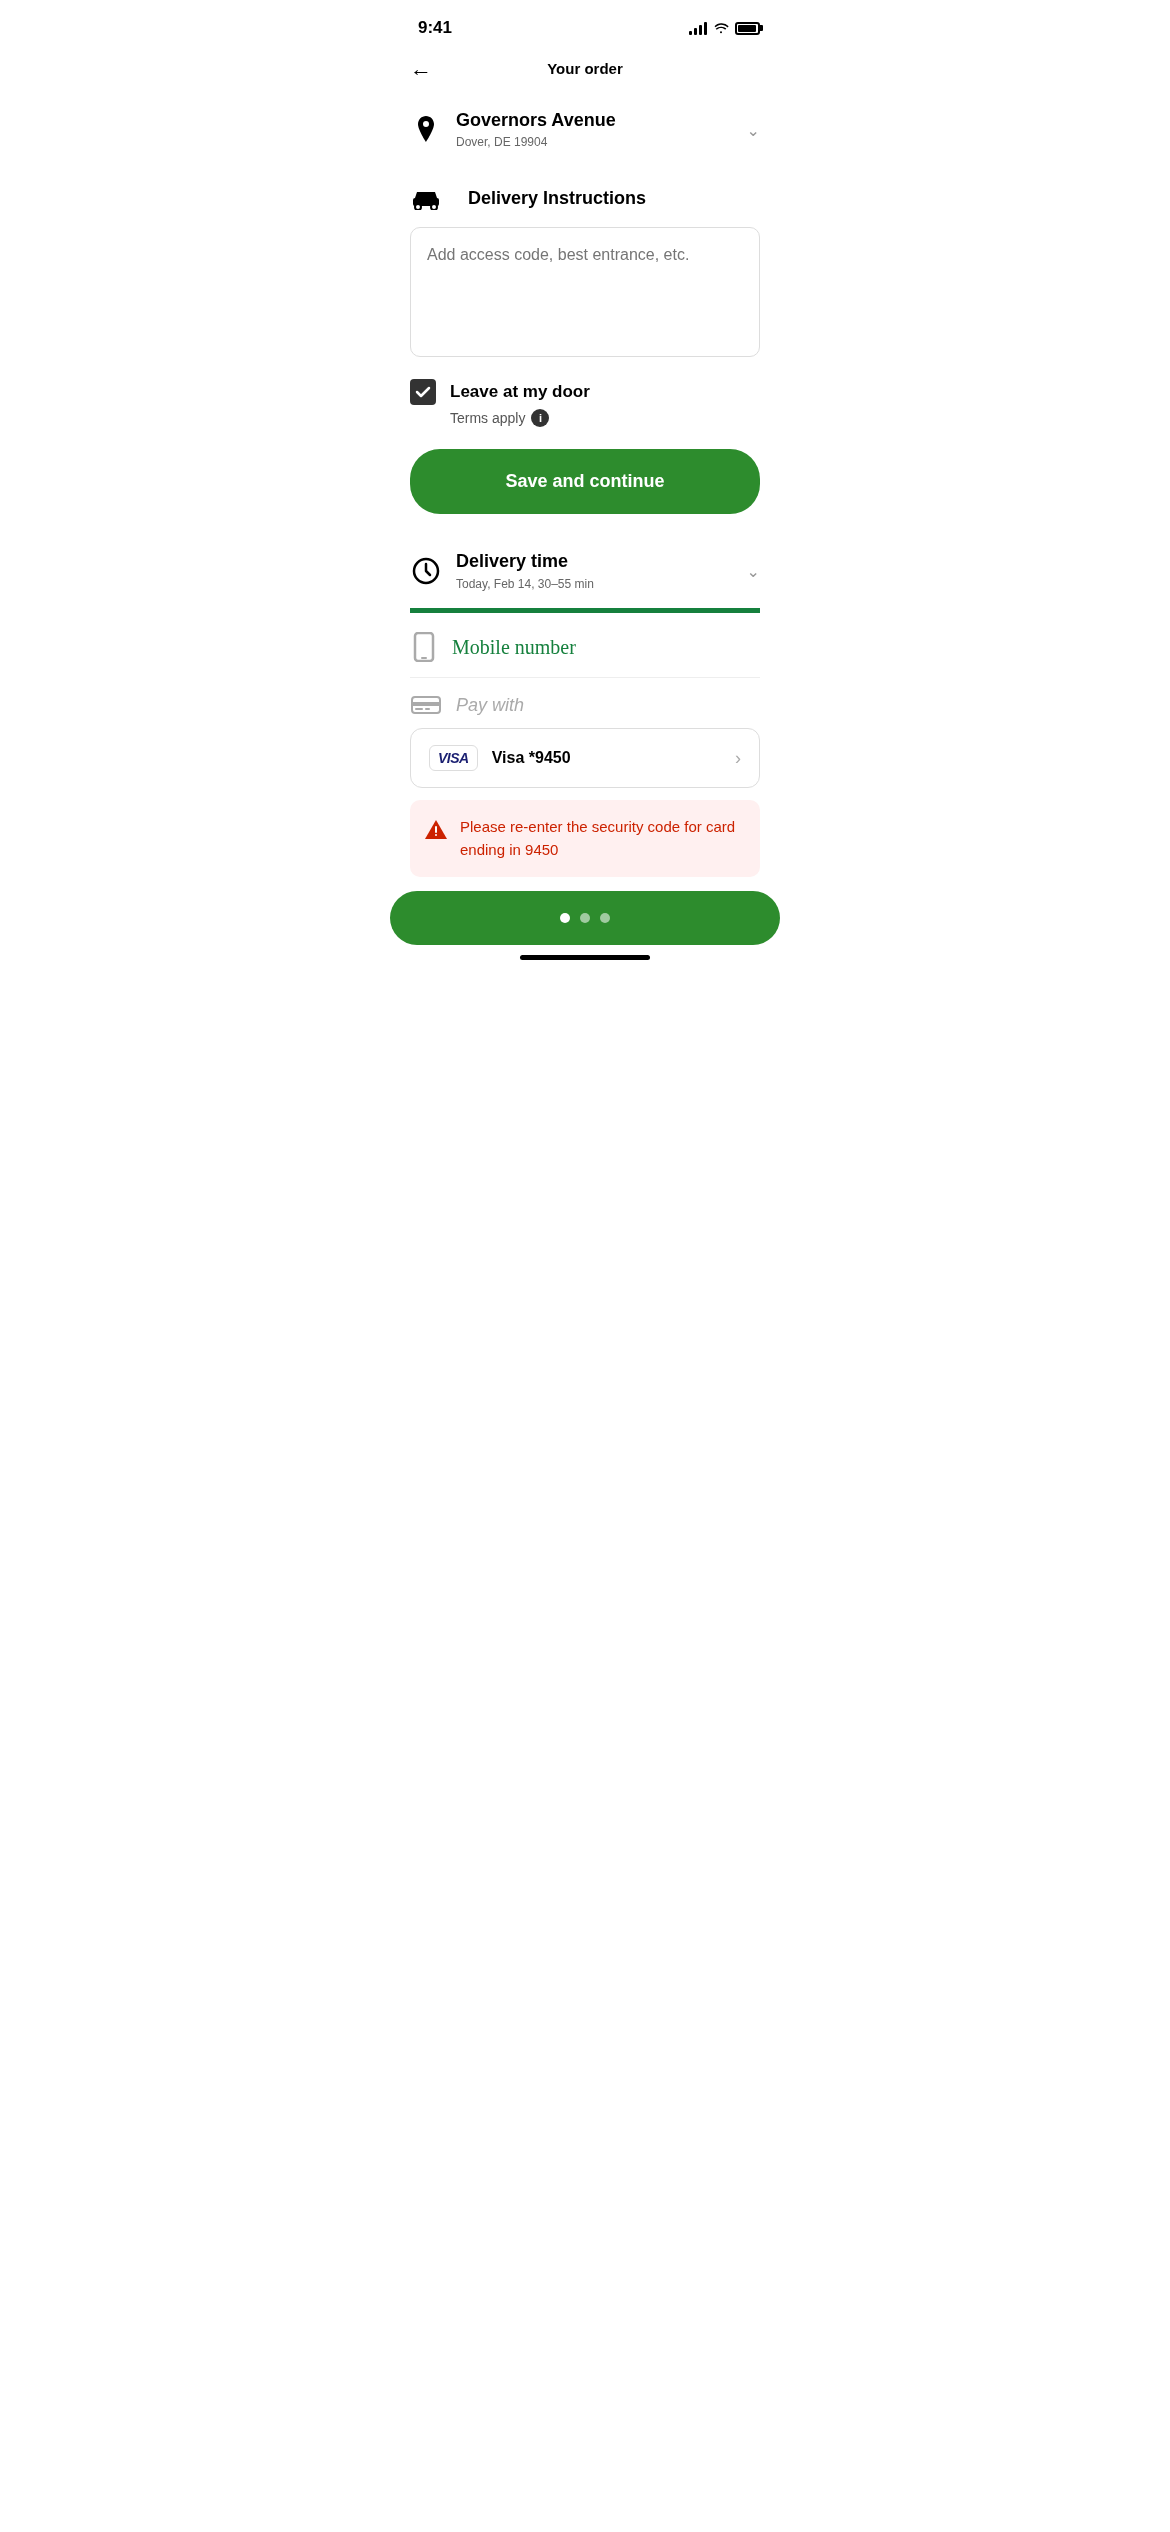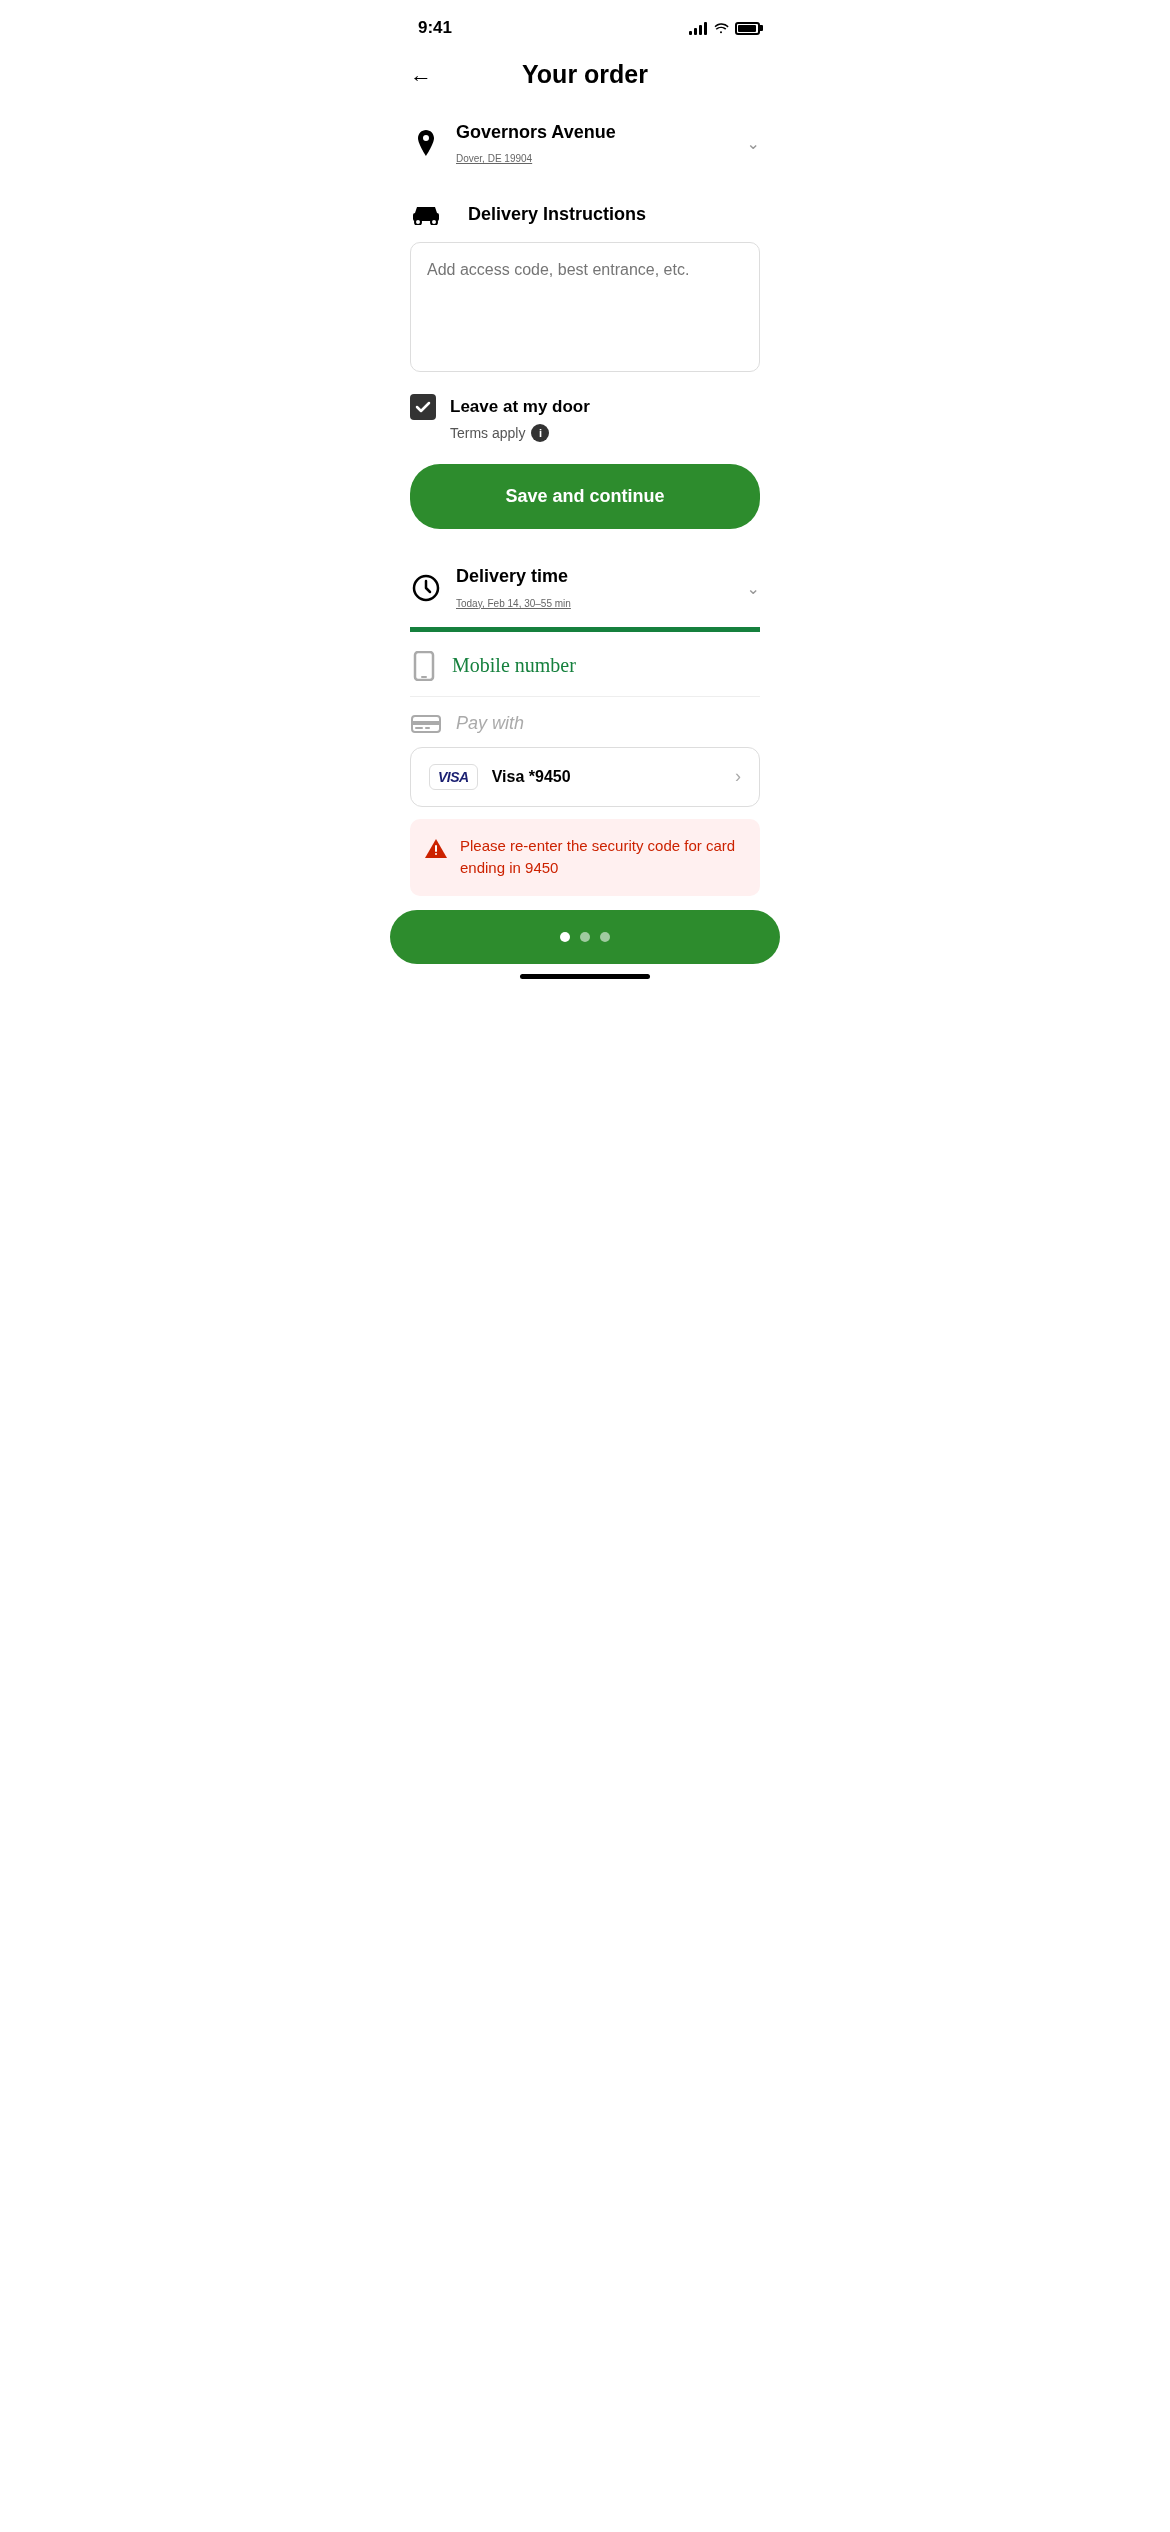--- a/index.html
+++ b/index.html
@@ -97,21 +97,21 @@
       position: absolute;
       left: 20px;
       background: none;
       border: none;
       cursor: pointer;
       font-size: 22px;
       color: #000;
     }
 
     .header-title {
-      font-size: 25px;
+      font-size: 15px;
       font-weight: 600;
       color: #000;
     }
 
     
     .content {
       padding: 0 20px;
     }
 
     
@@ -140,25 +140,24 @@
     .section-text-block {}
 
     .section-main-text {
       font-size: 18px;
       font-weight: 700;
       color: #000;
       line-height: 1.3;
     }
 
     .section-sub-text {
-      font-size: 10px;
+      font-size: 12px;
       color: #666;
       line-height: 1.4;
-      margin-top: 8px;
-      text-decoration: underline;
+      margin-top: 2px;
     }
 
     .chevron-down {
       color: #999;
       font-size: 16px;
       flex-shrink: 0;
     }
 
     
     .delivery-instructions-label {

